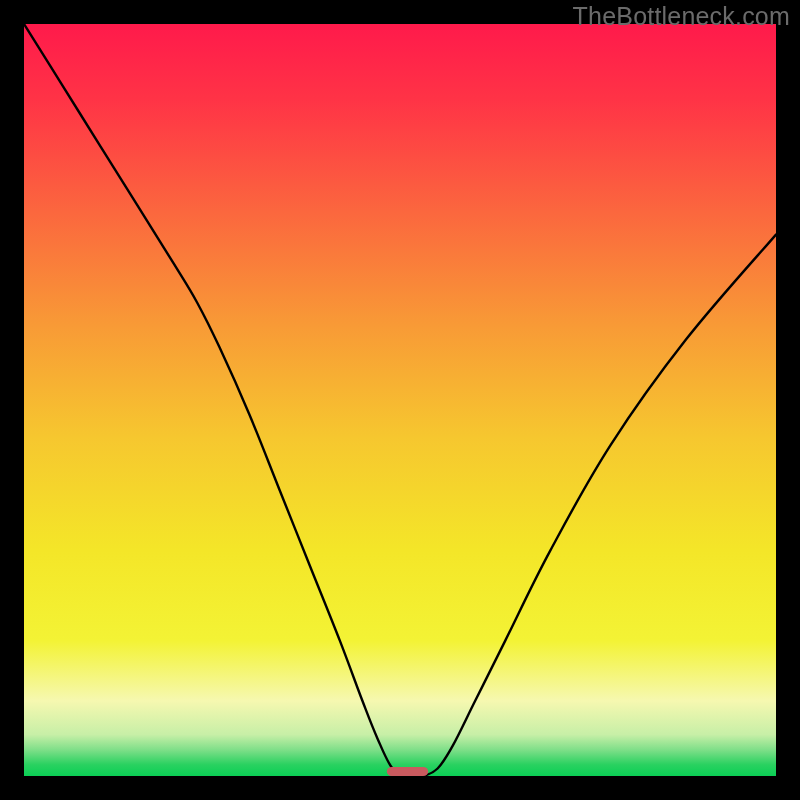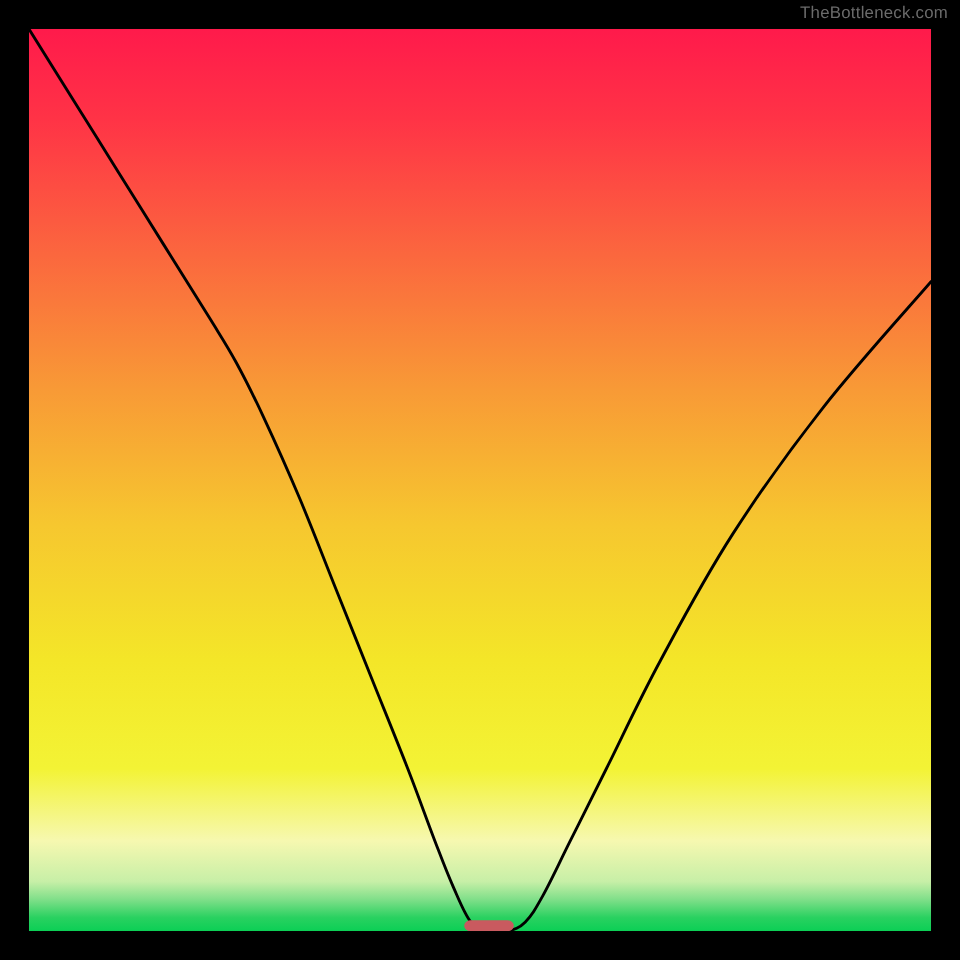--- a/index.html
+++ b/index.html
@@ -33,21 +33,21 @@
     top: 0;
     left: 0;
     width: 100%;
     height: 100%;
   }
   .watermark {
     position: absolute;
     top: 2px;
     right: 10px;
     color: #6b6b6b;
-    font-size: 14px;
+    font-size: 25px;
     letter-spacing: 0.2px;
     font-weight: 400;
     user-select: none;
   }
   svg.curve {
     position: absolute;
     top: 0;
     left: 0;
   }
   .marker {

